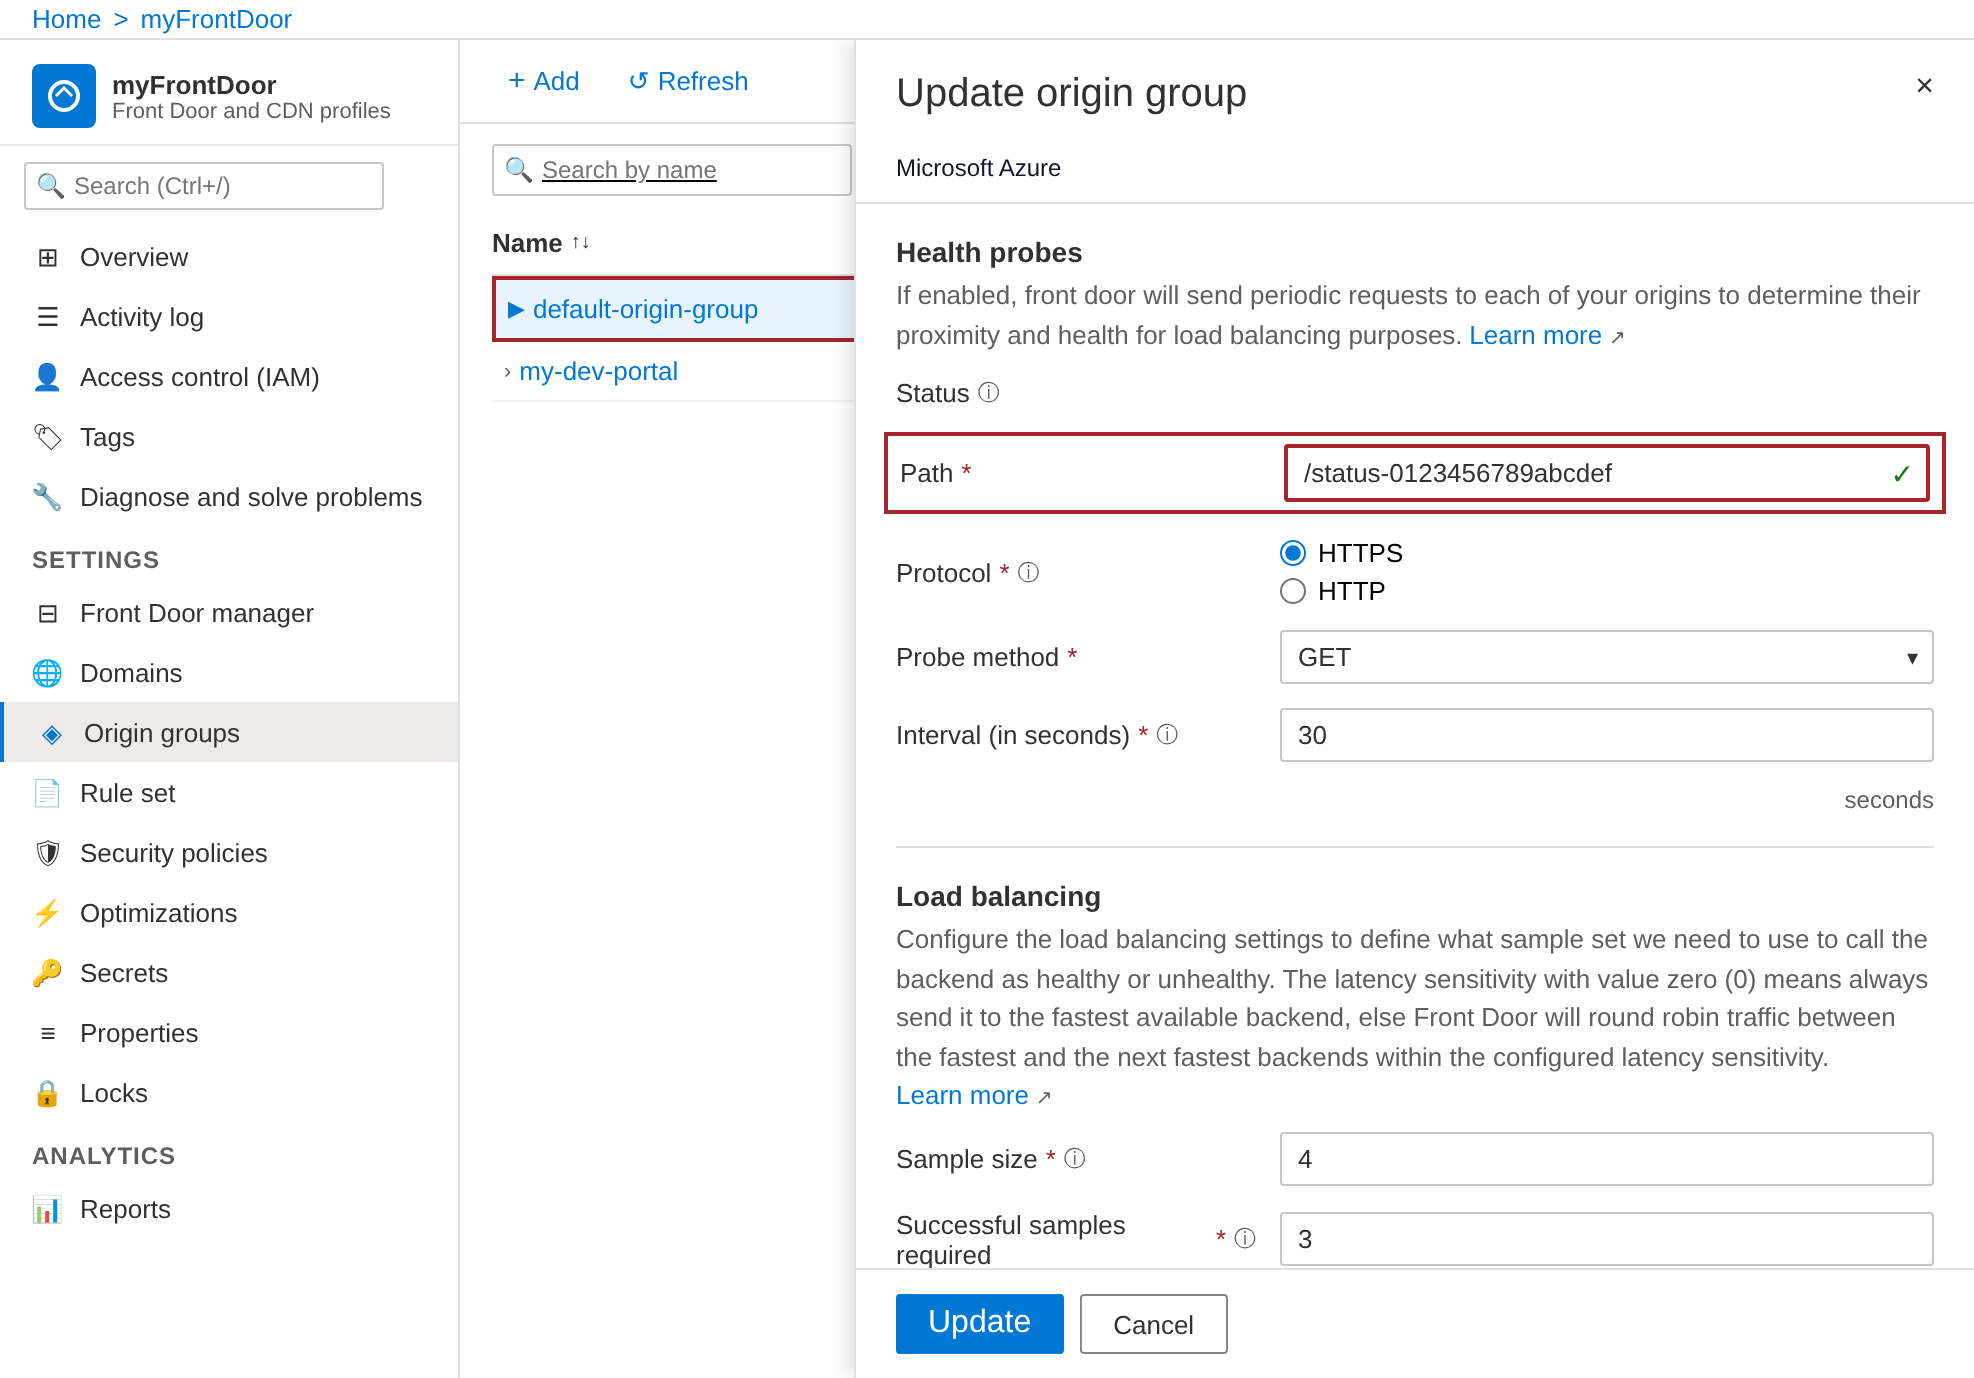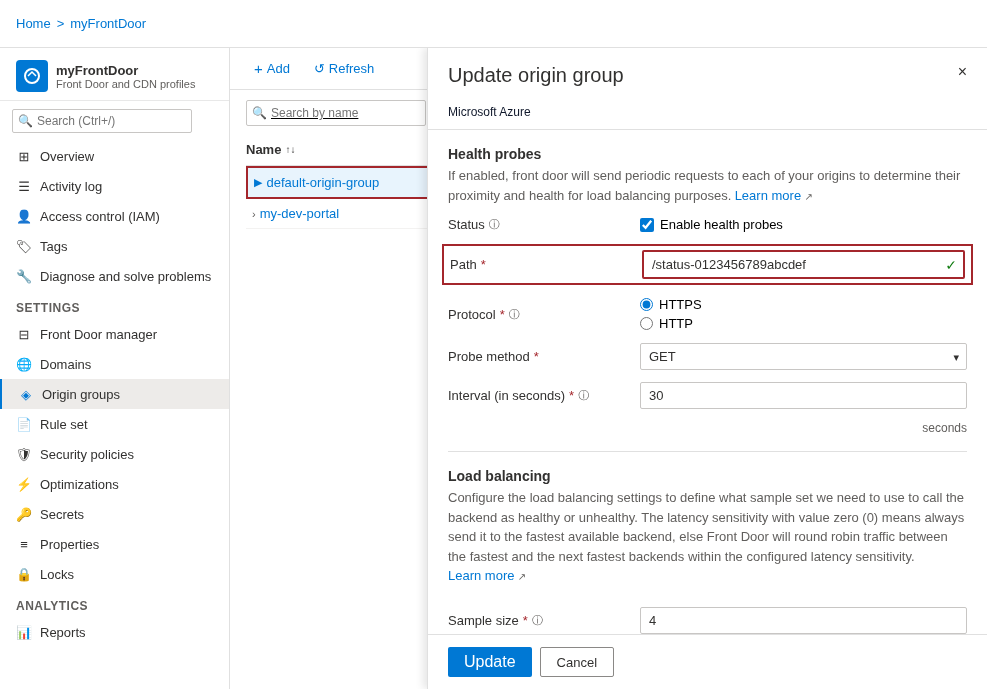--- a/index.html
+++ b/index.html
@@ -1,17 +1,17 @@
 <!DOCTYPE html>
 <html><head>
   <meta charset="utf-8">
   <style>
     * { box-sizing: border-box; margin: 0; padding: 0; font-family: 'Segoe UI', Arial, sans-serif; font-size: 13px; }
     body { display: flex; flex-direction: column; height: 689px; width: 987px; overflow: hidden; background: #f3f2f1; }
-    .breadcrumb-bar { background: #fff; padding: 16px 16px; border-bottom: 1px solid #e0e0e0; display: flex; align-items: center; gap: 6px; font-size: 12px; color: #0078d4; }
+    .breadcrumb-bar { background: #fff; padding: 2px 16px; border-bottom: 1px solid #e0e0e0; display: flex; align-items: center; gap: 6px; font-size: 12px; color: #0078d4; }
     .main-layout { display: flex; flex: 1; overflow: hidden; }
     
     .sidebar { width: 230px; background: #fff; border-right: 1px solid #e0e0e0; display: flex; flex-direction: column; overflow-y: auto; flex-shrink: 0; }
     .sidebar-header { padding: 12px 16px 8px; display: flex; align-items: center; gap: 8px; border-bottom: 1px solid #e8e8e8; }
     .sidebar-header-icon { width: 32px; height: 32px; background: #0078d4; border-radius: 4px; display: flex; align-items: center; justify-content: center; flex-shrink: 0; }
     .sidebar-header-icon svg { fill: #fff; }
     .sidebar-search { padding: 8px 12px; }
     .sidebar-search input { width: 100%; border: 1px solid #c8c6c4; border-radius: 2px; padding: 4px 8px; font-size: 12px; color: #323130; }
     .sidebar-nav { flex: 1; overflow-y: auto; }
     .nav-item { display: flex; align-items: center; gap: 8px; padding: 7px 16px; cursor: pointer; color: #323130; font-size: 13px; }
@@ -54,21 +54,21 @@
     .checkbox-row { display: flex; align-items: center; gap: 6px; }
     .checkbox-row input[type="checkbox"] { width: 14px; height: 14px; accent-color: #0078d4; }
     .radio-group { display: flex; flex-direction: column; gap: 4px; }
     .radio-option { display: flex; align-items: center; gap: 6px; font-size: 13px; cursor: pointer; }
     .radio-option input[type="radio"] { accent-color: #0078d4; }
     .select-wrap { position: relative; }
     .select-wrap select { width: 100%; border: 1px solid #c8c6c4; border-radius: 2px; padding: 5px 28px 5px 8px; font-size: 13px; color: #323130; appearance: none; background: #fff; cursor: pointer; }
     .select-wrap .chevron-down { position: absolute; right: 8px; top: 50%; transform: translateY(-50%); color: #323130; pointer-events: none; font-size: 11px; }
     .seconds-label { text-align: right; font-size: 12px; color: #605e5c; margin-top: 2px; }
     .section-divider { border: none; border-top: 1px solid #e0e0e0; margin: 16px 0; }
-    .load-balancing-desc { font-size: 12px; color: #605e5c; line-height: 1.5; margin-bottom: 21px; }
+    .load-balancing-desc { font-size: 12px; color: #605e5c; line-height: 1.5; margin-bottom: 8px; }
     .panel-footer { padding: 12px 20px; border-top: 1px solid #e0e0e0; display: flex; gap: 8px; }
     .btn-primary { background: #0078d4; color: #fff; border: none; padding: 6px 16px; cursor: pointer; border-radius: 2px; font-size: 16px; }
     .btn-secondary { background: #fff; color: #323130; border: 1px solid #8a8886; padding: 6px 16px; cursor: pointer; border-radius: 2px; font-size: 13px; }
     .highlighted-row { border: 2px solid #a4262c !important; }
     .blue-checkbox { accent-color: #0078d4; }
     
     ::-webkit-scrollbar { width: 6px; }
     ::-webkit-scrollbar-thumb { background: #c8c6c4; border-radius: 3px; }
   </style>
 </head>
@@ -226,26 +226,20 @@
           <span>If enabled, front door will send periodic requests to each of your origins to determine their proximity and health for load balancing purposes.</span>
           <a class="link" href="#">Learn more</a>
           <span style="font-size:10px;"> ↗</span>
         </div>
 
         <div class="form-row">
           <div class="form-label">
             <span>Status</span>
             <span class="info-icon">ⓘ</span>
           </div>
-          <div class="form-control">
-            <div class="checkbox-row">
-              <input type="checkbox" class="blue-checkbox" checked="" style="">
-              <label>Enable health probes</label>
-            </div>
-          </div>
         </div>
 
         <div class="form-row highlighted-row" style="border:2px solid #a4262c;padding:4px 6px;margin-left:-6px;margin-right:-6px;">
           <div class="form-label">
             <span>Path</span>
             <span class="required"> *</span>
           </div>
           <div class="form-control path-input-wrap">
             <input type="text" style="width: 100%; border: 2px solid rgb(164, 38, 44); border-radius: 2px; padding: 5px 28px 5px 8px; font-size: 13px;" value="/status-0123456789abcdef">
             <span class="path-check">✓</span>

